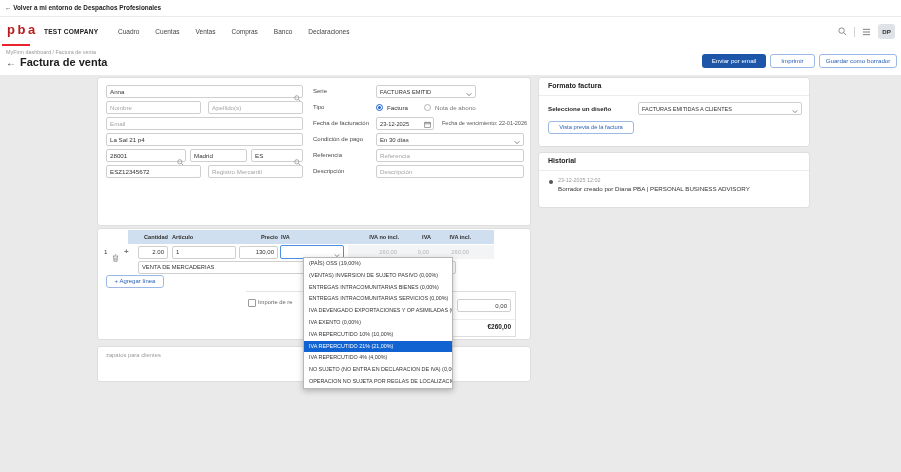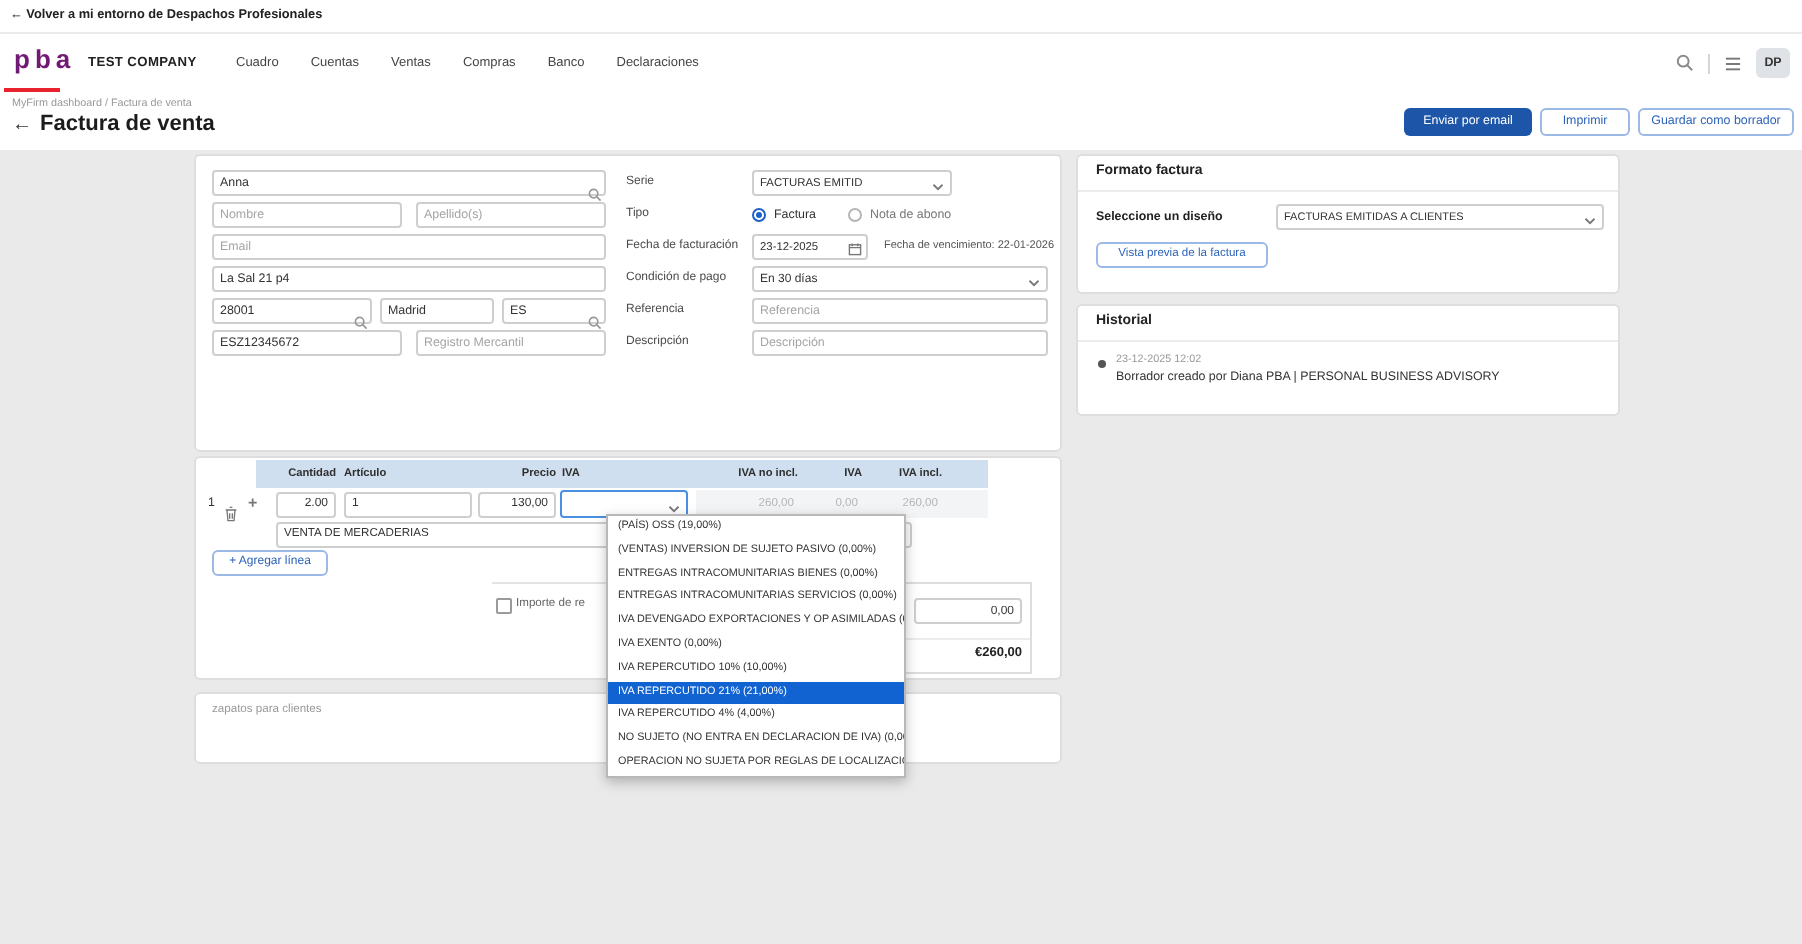--- a/index.html
+++ b/index.html
@@ -32,21 +32,21 @@
   .grayval{position:absolute;line-height:14px;font-size:5.8px;color:#b6b6b6;text-align:right;}
 </style>
 </head>
 <body>
 
 <div class="abs" style="left:0;top:0;width:901px;height:16px;border-bottom:1px solid #ebebeb;background:#fff;">
   <span class="abs" style="left:5px;top:0;line-height:16px;font-size:6.4px;font-weight:bold;color:#222;white-space:nowrap;">← Volver a mi entorno de Despachos Profesionales</span>
 </div>
 
 <div class="abs" style="left:0;top:17px;width:901px;height:29px;border-bottom:1px solid #dcdcdc;background:#fff;">
-  <span class="abs" style="left:7px;top:5px;font-size:13px;letter-spacing:2.5px;color:#701a75;font-weight:600;">pba</span>
+  <span class="abs" style="left:7px;top:5px;font-size:13px;letter-spacing:2.5px;color:#b91c1c;font-weight:600;">pba</span>
   <div class="abs" style="left:2px;bottom:0;width:28px;height:2px;background:#e8232e;"></div>
   <span class="abs" style="left:44px;top:0;line-height:29px;font-size:6.6px;font-weight:bold;color:#222;letter-spacing:.2px;">TEST COMPANY</span>
   <div class="abs" style="left:118px;top:0;height:29px;display:flex;align-items:center;gap:16px;">
       <div class="navitem">Cuadro</div>
       <div class="navitem">Cuentas</div>
       <div class="navitem">Ventas</div>
       <div class="navitem">Compras</div>
       <div class="navitem">Banco</div>
       <div class="navitem">Declaraciones</div>
     </div>

